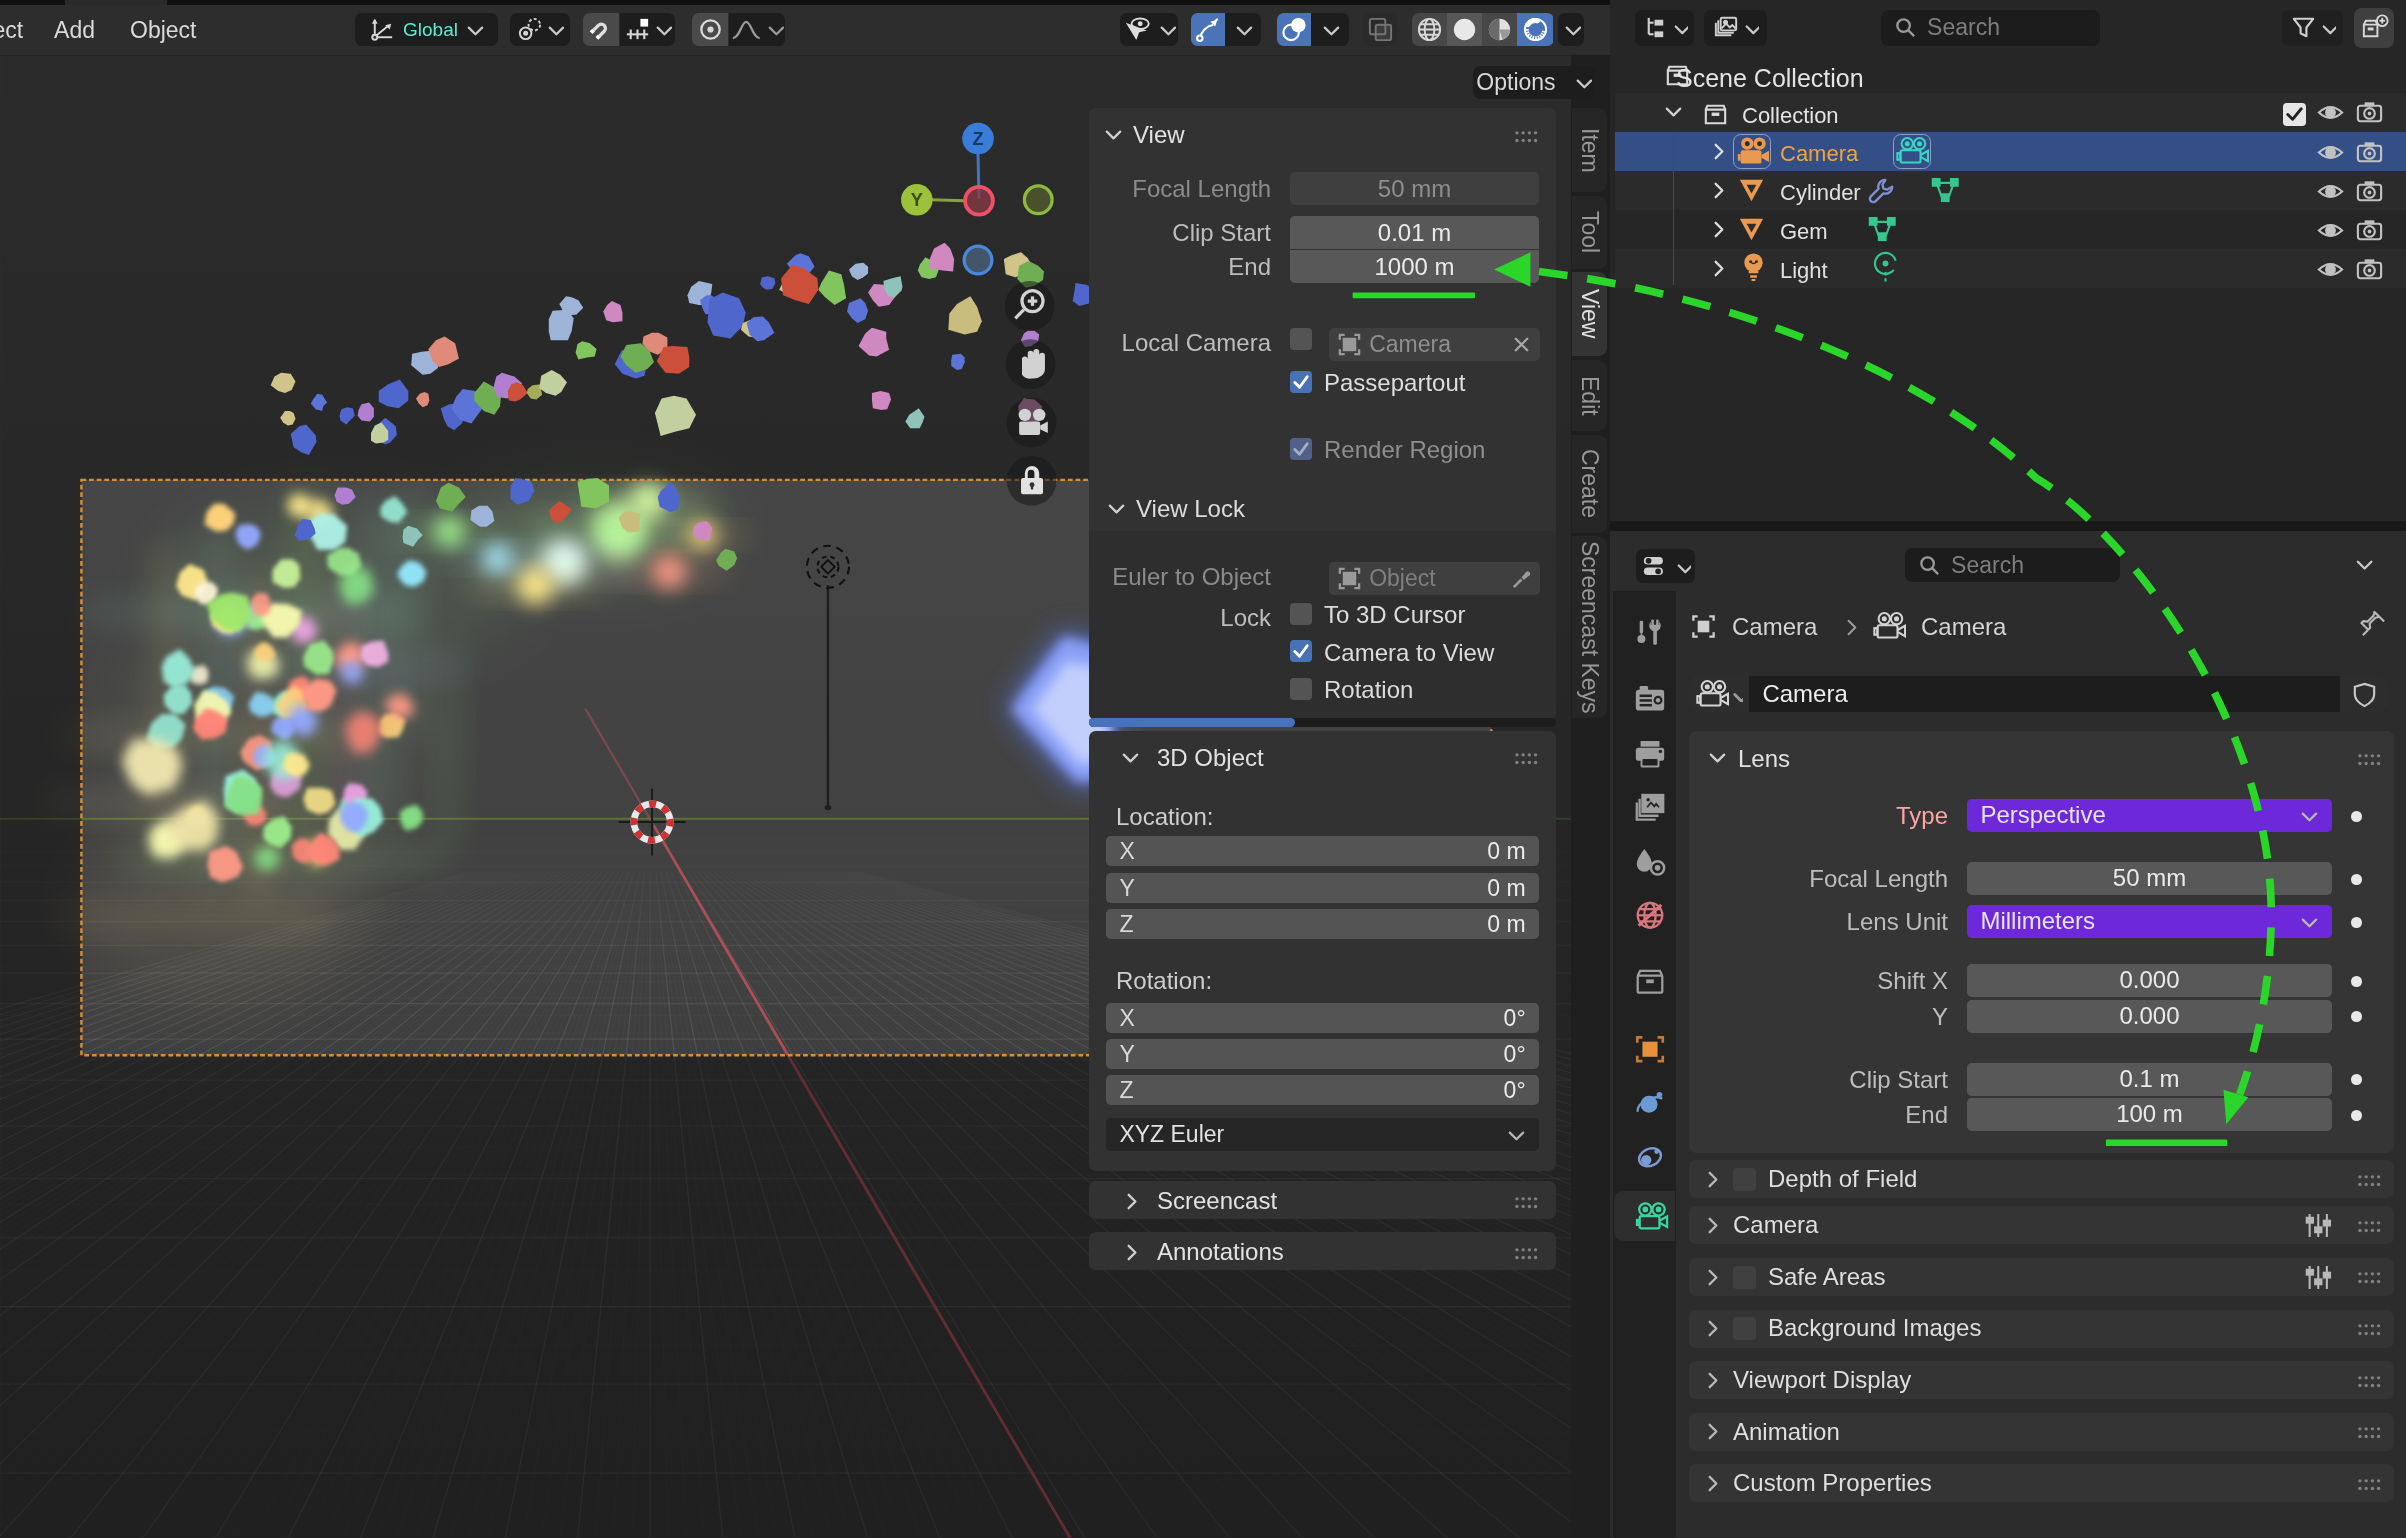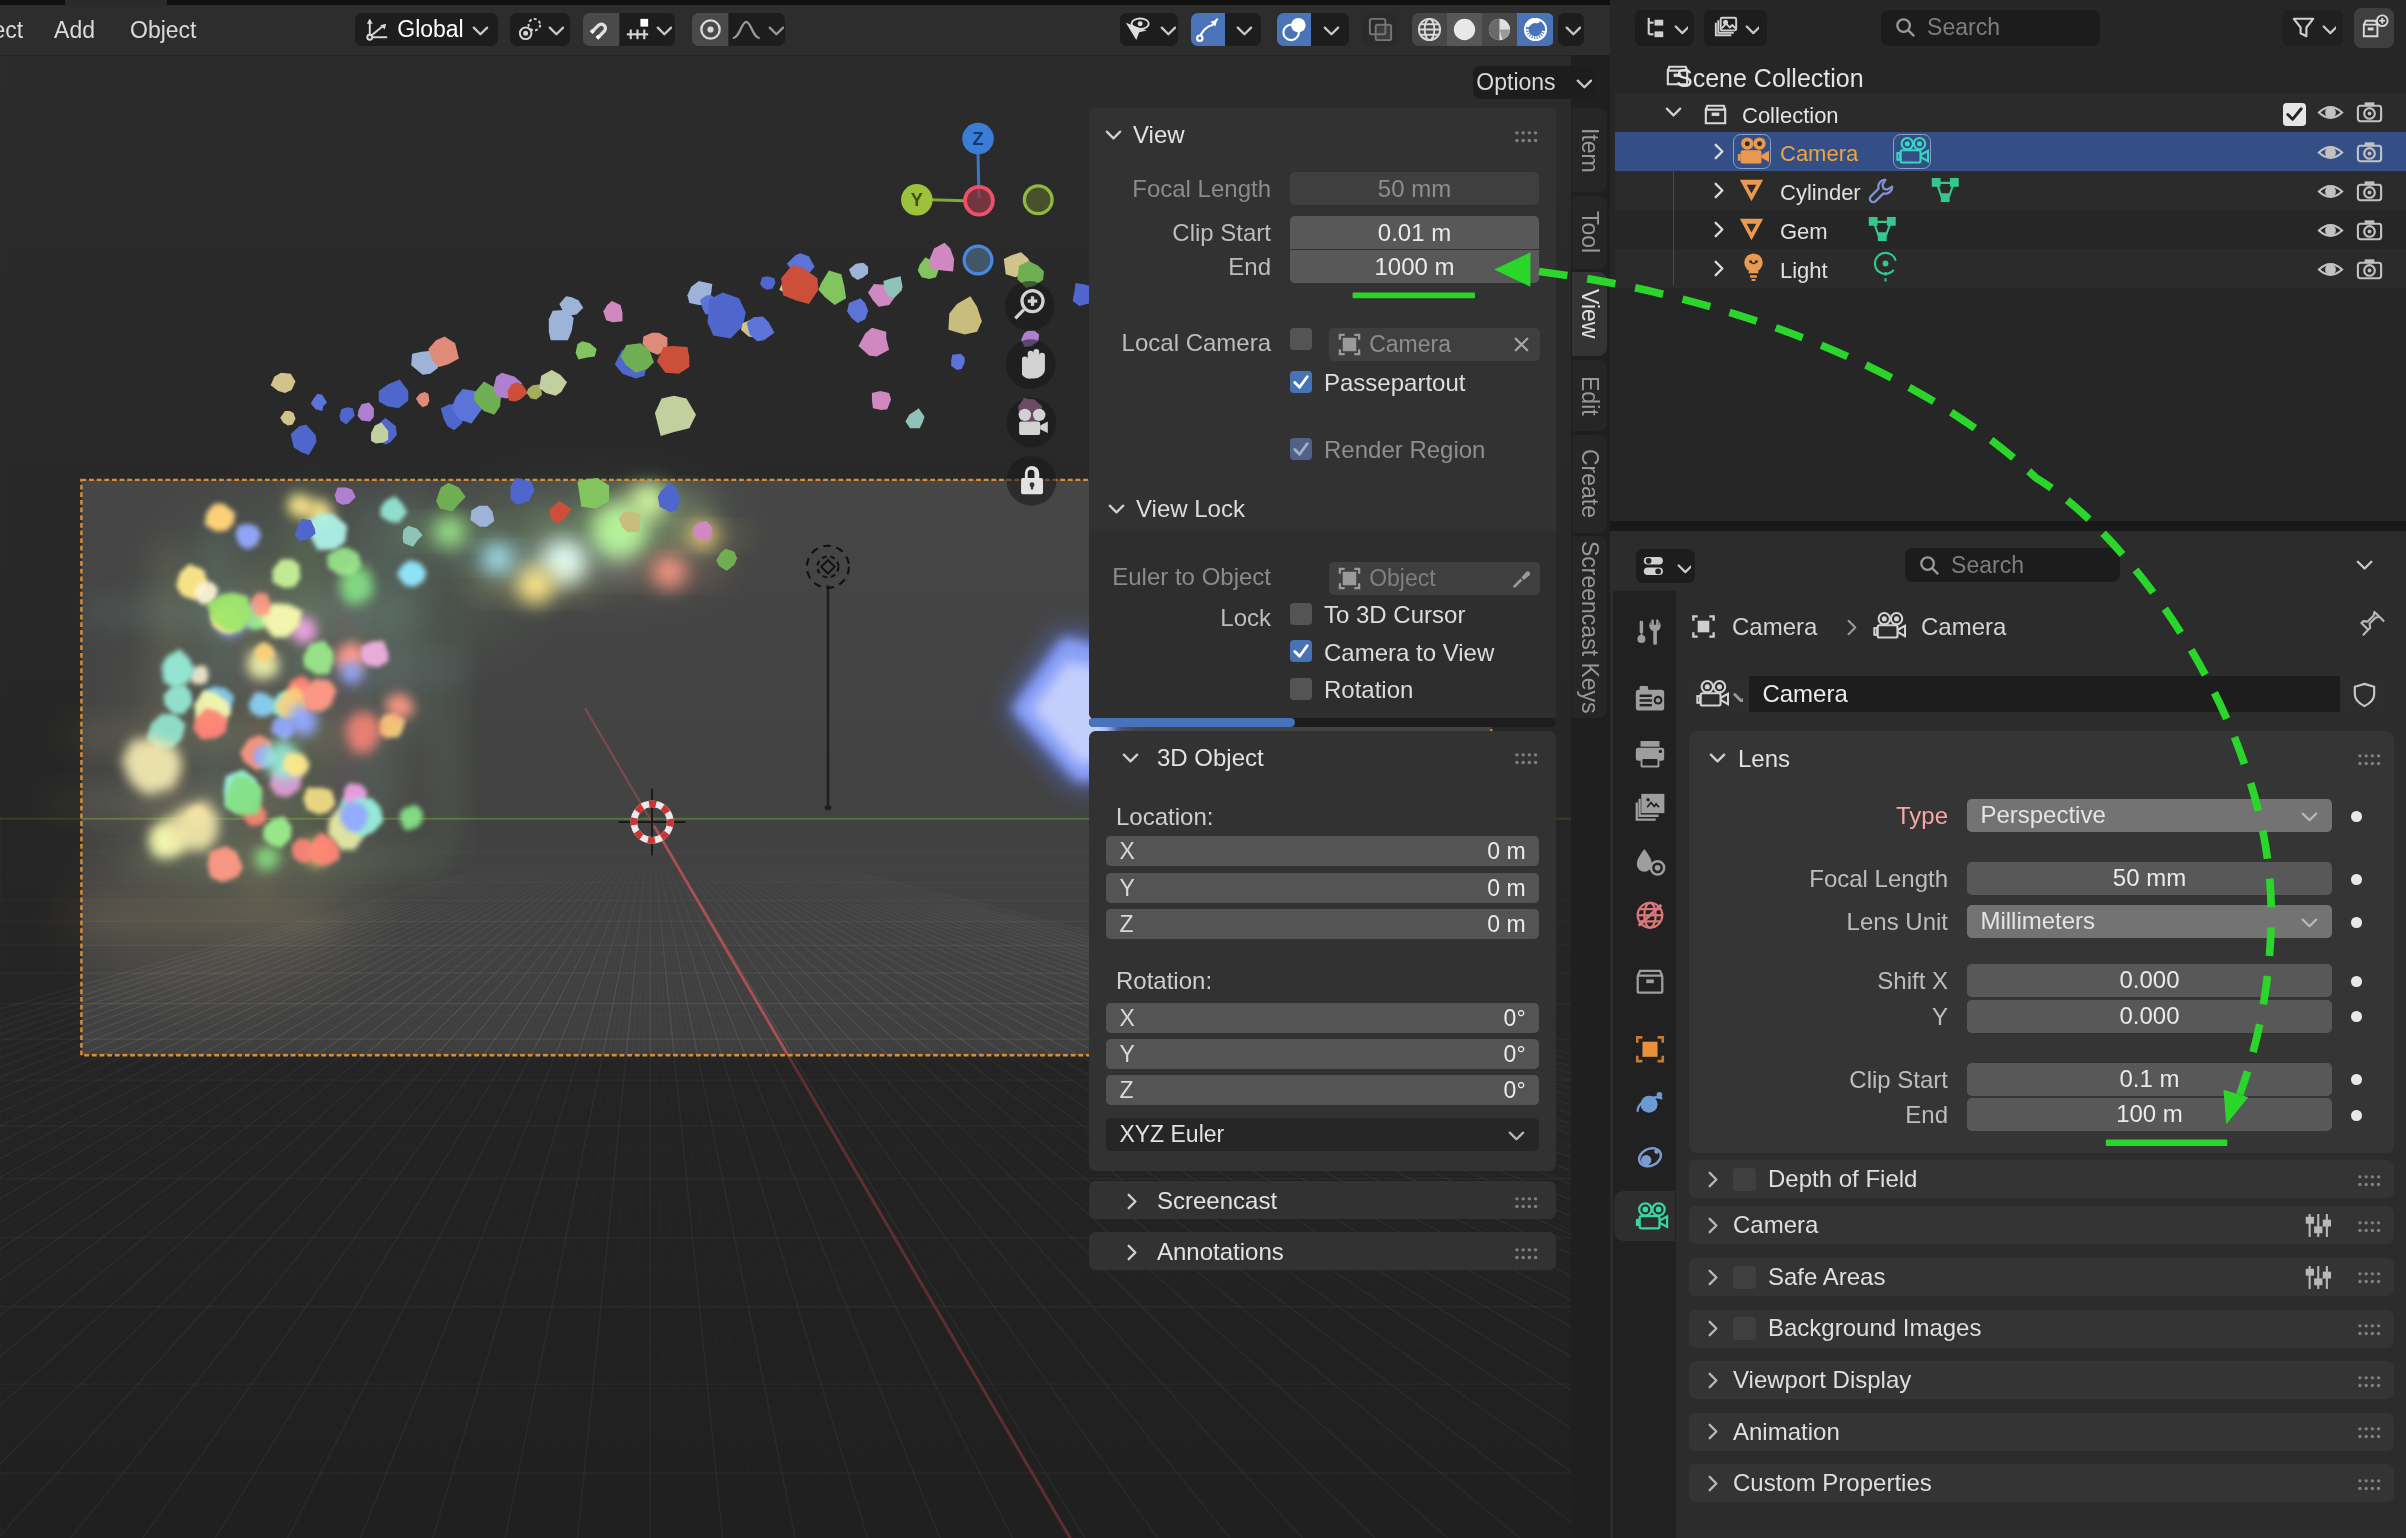--- a/index.html
+++ b/index.html
@@ -1,18 +1,18 @@
 <!DOCTYPE html>
 <html><head><meta charset="utf-8"><style>
 * { margin:0; padding:0; box-sizing:border-box; }
 body { width:2407px; height:1539px; background:#191919; font-family:"Liberation Sans",sans-serif; overflow:hidden; position:relative; }
 .abs { position:absolute; }
 .btn { background:#1d1d1d; border-radius:6.7px; display:flex; align-items:center; justify-content:center; }
 .pfield { background:#585858; border-radius:4.8px; position:absolute; color:#eaeaea; font-size:24px; display:flex; align-items:center; justify-content:center; }
-.pdrop { background:#737373; border-radius:4.8px; position:absolute; color:#e4e4e4; font-size:24px; display:flex; align-items:center; }
+.pdrop { background:#6d28d9; border-radius:4.8px; position:absolute; color:#e4e4e4; font-size:24px; display:flex; align-items:center; }
 .plabel { position:absolute; color:#bdbdbd; font-size:24px; text-align:right; }
 </style></head><body>
 
 <div class="abs" style="left:0;top:0;width:1610px;height:1539px;background:#2b2b2b;overflow:hidden">
 <svg width="1610" height="1539" viewBox="0 0 1684 1610" style="position:absolute;left:0;top:0" xmlns="http://www.w3.org/2000/svg">
       <defs>
 <filter id="b2" x="-60%" y="-60%" width="220%" height="220%">
           <feGaussianBlur stdDeviation="2"></feGaussianBlur>
         </filter>
 <filter id="b3" x="-60%" y="-60%" width="220%" height="220%">
@@ -703,21 +703,21 @@
     <svg width="29" height="29" viewBox="0 0 30 30" style="" xmlns="http://www.w3.org/2000/svg">
       <g stroke="#d8d8d8" stroke-width="2" fill="none">
         <line x1="7" y1="5" x2="7" y2="23"></line>
         <line x1="7" y1="23" x2="25" y2="23"></line>
         <path d="M4 9 L7 4 L10 9" fill="#d8d8d8" stroke="none"></path>
         <line x1="9" y1="21" x2="20" y2="12"></line>
         <path d="M18 10.5 L24 9 L22.5 15" fill="#d8d8d8" stroke="none"></path>
         <circle cx="7" cy="23" r="2.6" fill="#2d2d2d"></circle>
       </g>
     </svg>
-    <span style="color:#ffffff;font-size:23px">Global</span>
+    <span style="color:#5eead4;font-size:19px">Global</span>
     <svg width="21" height="21" viewBox="0 0 22 22" style="" xmlns="http://www.w3.org/2000/svg">
       <path d="M5 9 L12 16 L19 9" stroke="#c9c9c9" stroke-width="2.4" fill="none" stroke-linecap="round" stroke-linejoin="round"></path>
     </svg>
   </div>
 <div class="btn abs" style="left:510px;top:13.4px;width:60px;height:32.5px;gap:2.9px">
     <svg width="27" height="27" viewBox="0 0 28 28" style="" xmlns="http://www.w3.org/2000/svg">
       <g stroke="#d5d5d5" stroke-width="2" fill="none">
         <circle cx="10" cy="18" r="6"></circle>
         <circle cx="19" cy="9" r="6" stroke-dasharray="3 2.4"></circle>
         <circle cx="10" cy="18" r="1.6" fill="#d5d5d5"></circle>

